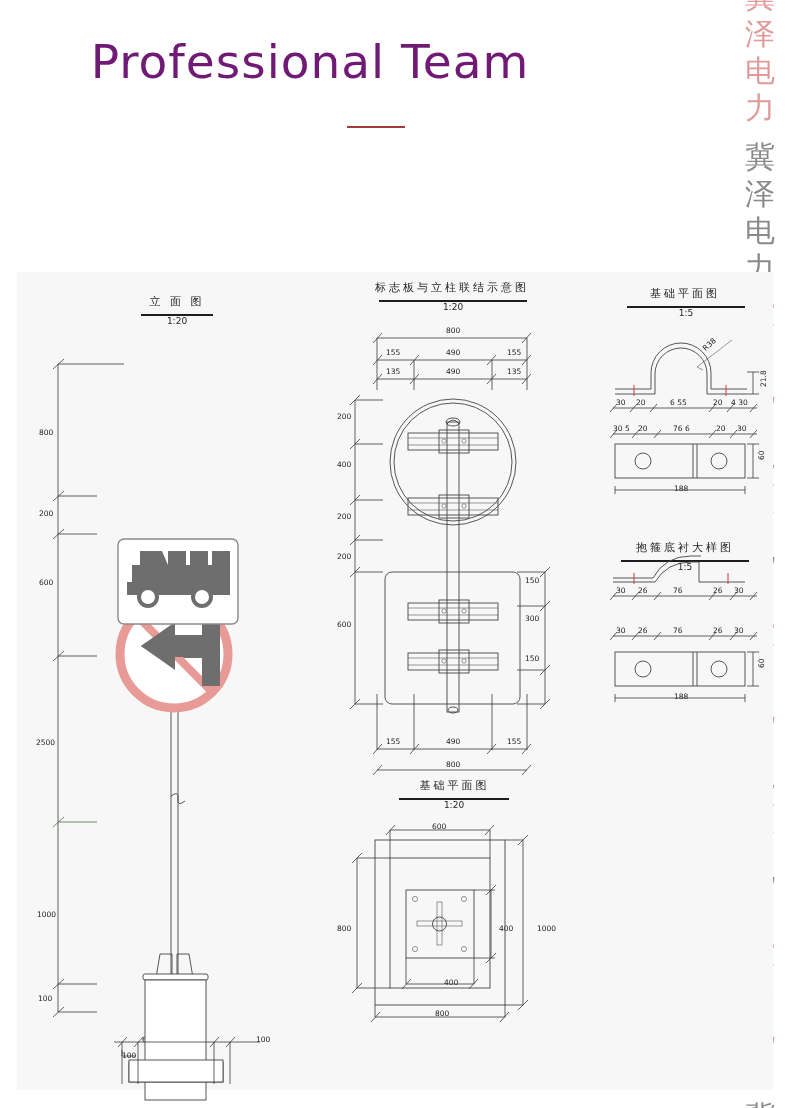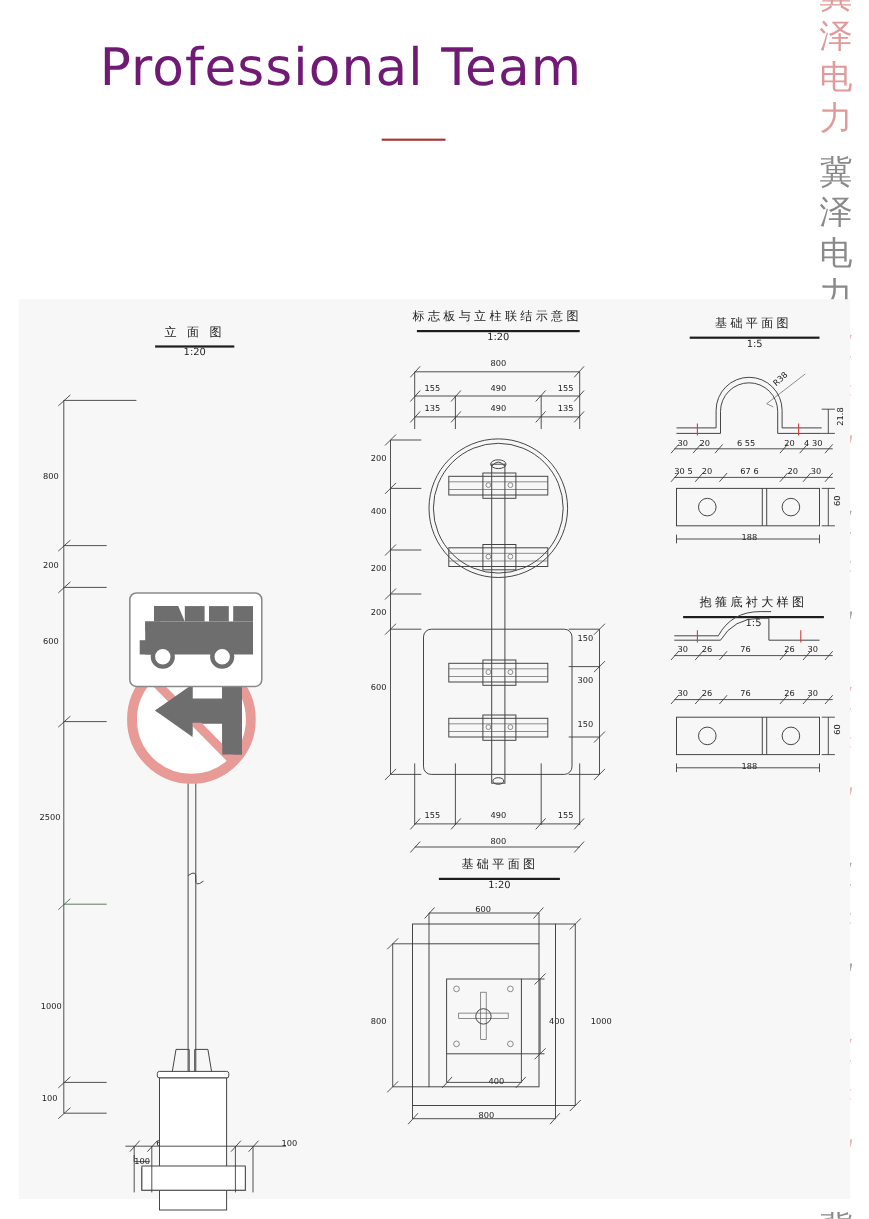--- a/index.html
+++ b/index.html
@@ -426,21 +426,21 @@
     <div class="dim v" style="position:absolute;left:162px;top:115px;">21.8</div>
 
     <div class="dim" style="position:absolute;left:19px;top:126px;">30</div>
     <div class="dim" style="position:absolute;left:39px;top:126px;">20</div>
     <div class="dim" style="position:absolute;left:73px;top:126px;">6 55</div>
     <div class="dim" style="position:absolute;left:116px;top:126px;">20</div>
     <div class="dim" style="position:absolute;left:134px;top:126px;">4 30</div>
 
     <div class="dim" style="position:absolute;left:16px;top:152px;">30 5</div>
     <div class="dim" style="position:absolute;left:41px;top:152px;">20</div>
-    <div class="dim" style="position:absolute;left:76px;top:152px;">67 6</div>
+    <div class="dim" style="position:absolute;left:76px;top:152px;">76 6</div>
     <div class="dim" style="position:absolute;left:119px;top:152px;">20</div>
     <div class="dim" style="position:absolute;left:140px;top:152px;">30</div>
 
     <div class="dim v" style="position:absolute;left:160px;top:188px;">60</div>
     <div class="dim" style="position:absolute;left:77px;top:212px;">188</div>
 
     <svg style="position:absolute;left:0;top:0;" width="176" height="260">
 
       <path class="ln-obj" d="M18 122 h40 v-20 a26 26 0 0 1 52 0 v20 h40"></path>
       <path class="ln-obj" d="M18 117 h36 v-16 a30 30 0 0 1 60 0 v16 h36"></path>

